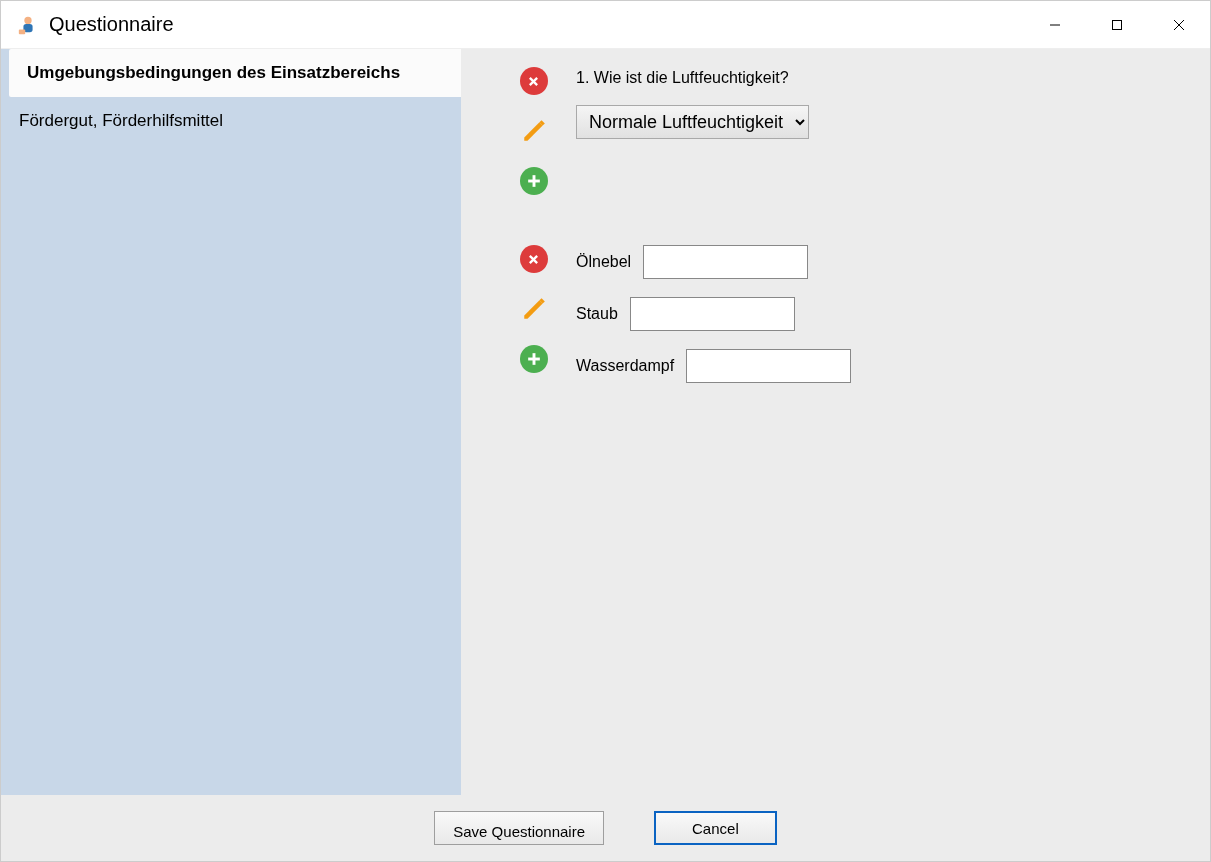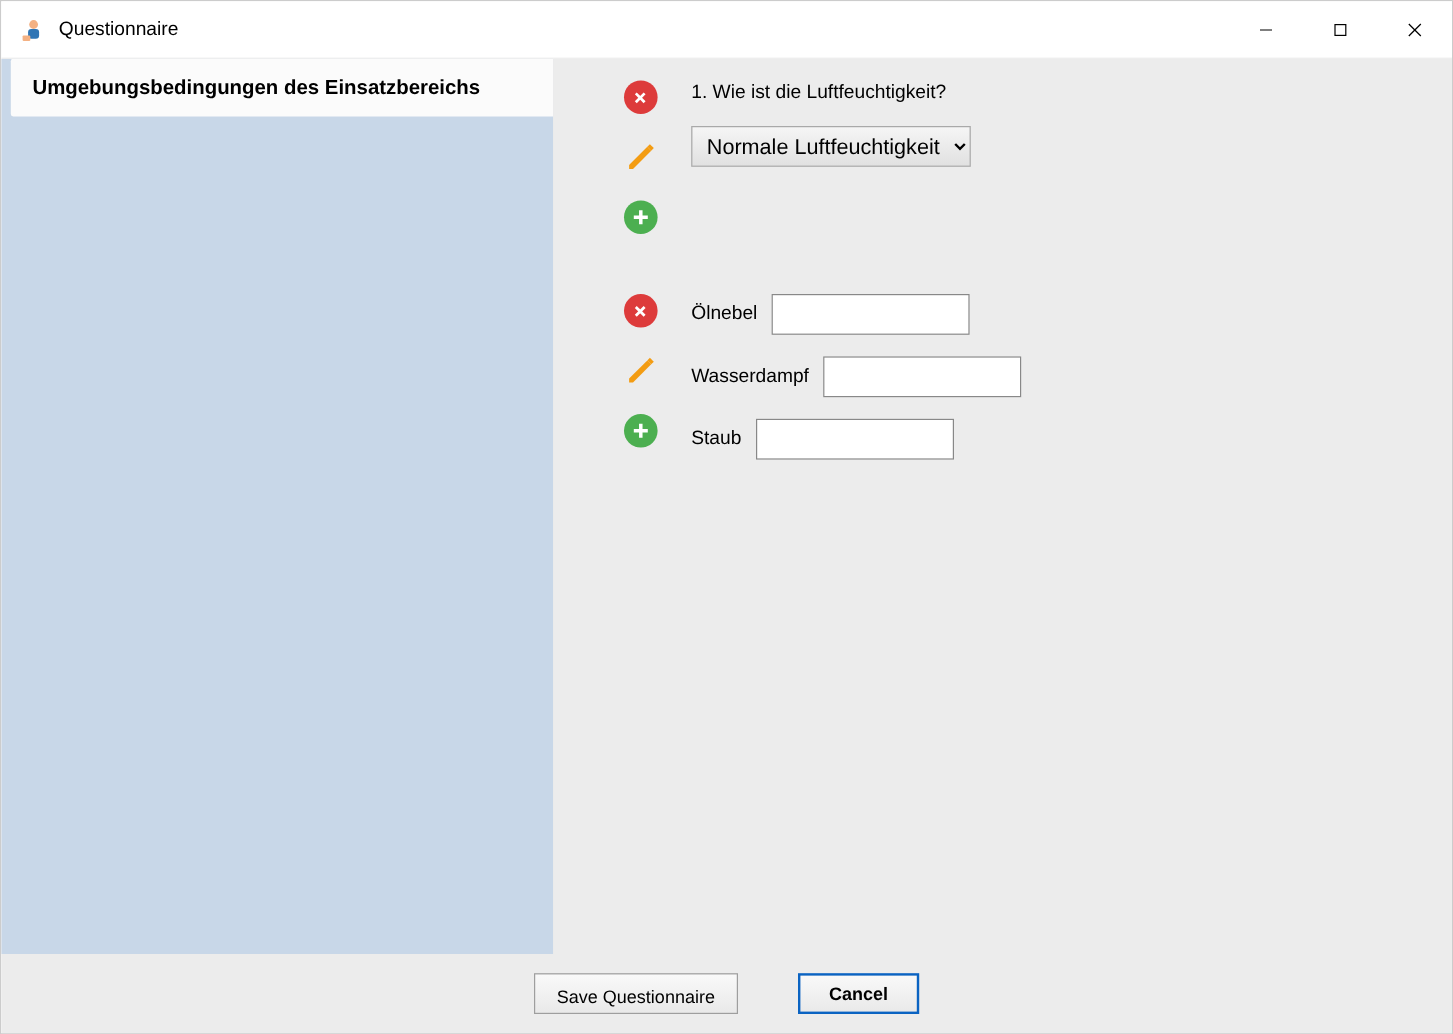--- a/index.html
+++ b/index.html
@@ -14,21 +14,21 @@
     }
     
     .titlebar {
       height:48px;
       display:flex; align-items:center;
       padding-left:16px;
       border-bottom:1px solid #eee;
       background:#fff;
     }
     .titlebar .appicon { width:22px; height:22px; margin-right:10px; }
-    .titlebar .title { font-size:16px; }
+    .titlebar .title { font-size:20px; }
     .titlebar .spacer { flex:1; }
     .winbtn {
       width:62px; height:48px;
       display:flex; align-items:center; justify-content:center;
     }
     .winbtn svg { width:12px; height:12px; stroke:#000; stroke-width:1; fill:none; }
     
     .content {
       flex:1; display:flex;
       background:#ececec;
@@ -106,22 +106,21 @@
     button.action {
       height:34px;
       padding:11px 18px;
       font-size:15px;
       background:linear-gradient(#f9f9f9,#e9e9e9);
       border:1px solid #9e9e9e;
       cursor:pointer;
     }
     button.action.primary {
       border:2px solid #0a63c2;
-      padding:0 24px;
-      font-weight:bold;
+      padding:0 36px;
     }
   </style>
 </head>
 <body>
 
 <div class="titlebar">
   <span class="appicon">
     <svg viewBox="0 0 24 24">
       <circle cx="12" cy="7" r="4" fill="#f4b183"></circle>
       <rect x="7" y="11" width="10" height="9" rx="3" fill="#2f75b5"></rect>
@@ -147,20 +146,23 @@
       </svg>
   </div>
 </div>
 
 <div class="content">
 
   <div class="sidebar">
     <div class="sidebar-item active">
       <span>Umgebungsbedingungen des Einsatzbereichs</span>
     </div>
+    <div class="sidebar-item">
+      <span>Fördergut, Förderhilfsmittel</span>
+    </div>
   </div>
 
   <div class="main">
 
     <div class="qrow">
       <div class="toolcol">
         <div class="iconbtn delete">
           <svg viewBox="0 0 12 12">
               <line x1="2" y1="2" x2="10" y2="10"></line>
               <line x1="10" y1="2" x2="2" y2="10"></line>
@@ -210,25 +212,25 @@
               <line x1="1" y1="6" x2="11" y2="6"></line>
             </svg>
         </div>
       </div>
       <div class="qbody">
         <div class="fieldrow">
           <span class="fieldlabel">Ölnebel</span>
           <input class="textfield" type="text" value="" style="">
         </div>
         <div class="fieldrow">
+          <span class="fieldlabel">Staub</span>
+          <input class="textfield" type="text" value="" style="">
+        </div>
+        <div class="fieldrow">
           <span class="fieldlabel">Wasserdampf</span>
-          <input class="textfield" type="text" value="" style="">
-        </div>
-        <div class="fieldrow">
-          <span class="fieldlabel">Staub</span>
           <input class="textfield" type="text" value="" style="">
         </div>
       </div>
     </div>
 
   </div>
 </div>
 
 <div class="bottombar">
   <button class="action">Save Questionnaire</button>

